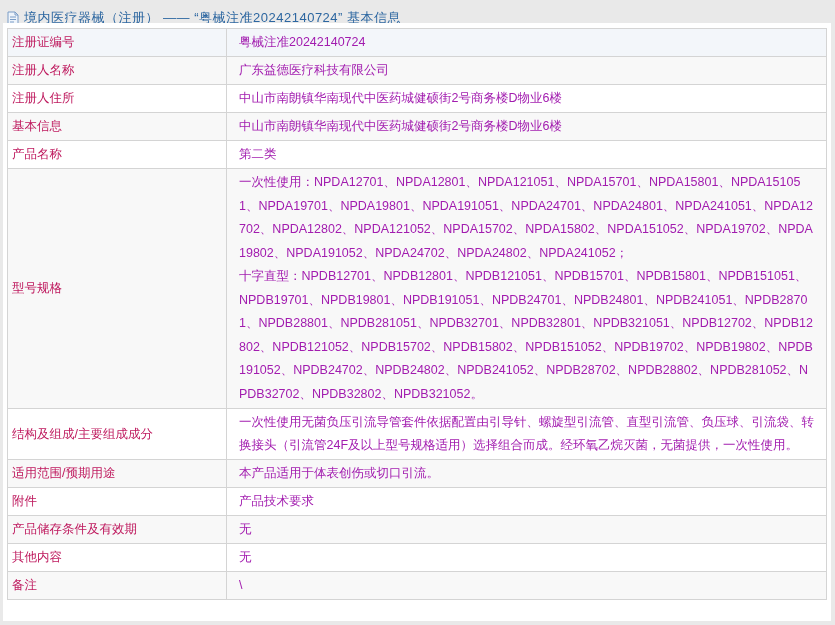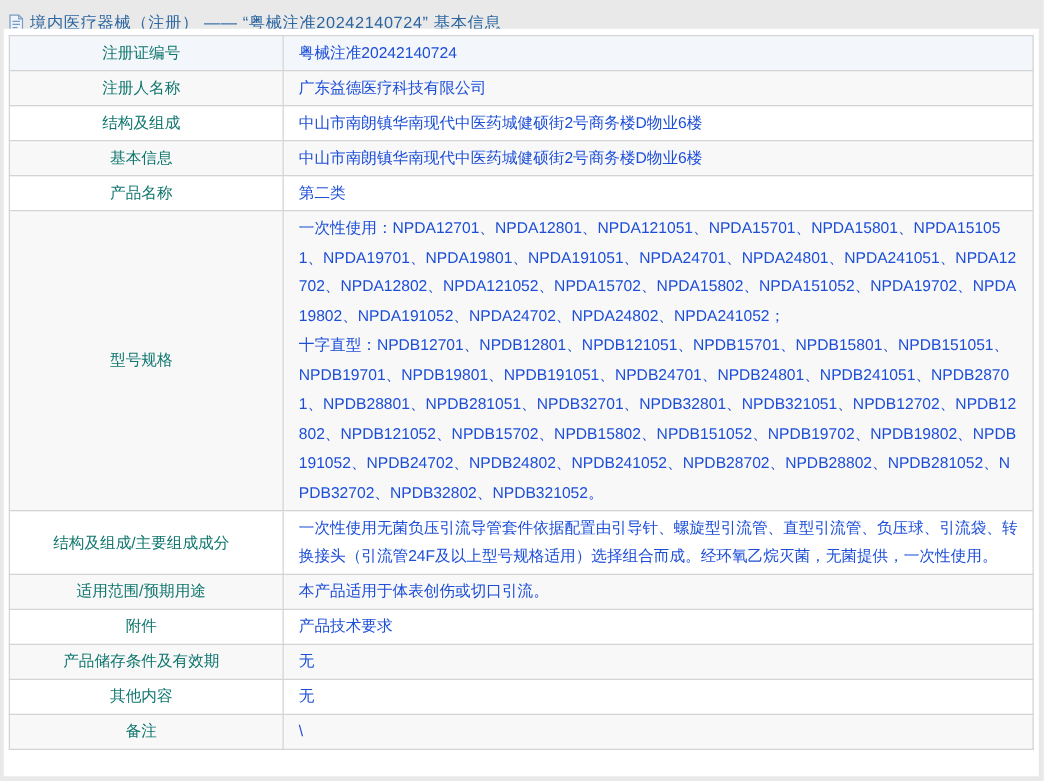--- a/index.html
+++ b/index.html
@@ -34,26 +34,26 @@
     border-collapse:collapse;
     table-layout:fixed;
   }
   table.info td {
     border:1px solid #d4d4d4;
     vertical-align:middle;
   }
   table.info { border:1px solid #c6c6c6; }
   td.label {
     width:219px;
-    text-align:center;
-    color:#0f766e;
+    text-align:left;
+    color:#be185d;
     padding:2px 12px 2px 4px;
   }
   td.value {
-    color:#1d4ed8;
+    color:#a21caf;
     padding:2px 10px 2px 12px;
     line-height:23px;
     word-break:break-all;
   }
   tr.single td { height:23px; }
   tr:nth-child(even) td { background:#f8f8f8; }
   tr.hl td { background:#f3f6fa; }
   .spec-line { line-height:23.5px; }
 </style>
 </head>
@@ -77,21 +77,21 @@
     <tbody>
       <tr class="single hl">
         <td class="label">注册证编号</td>
         <td class="value">粤械注准20242140724</td>
       </tr>
       <tr class="single">
         <td class="label">注册人名称</td>
         <td class="value">广东益德医疗科技有限公司</td>
       </tr>
       <tr class="single">
-        <td class="label">结构及组成</td>
+        <td class="label">注册人住所</td>
         <td class="value">中山市南朗镇华南现代中医药城健硕街2号商务楼D物业6楼</td>
       </tr>
       <tr class="single">
         <td class="label">基本信息</td>
         <td class="value">中山市南朗镇华南现代中医药城健硕街2号商务楼D物业6楼</td>
       </tr>
       <tr class="single">
         <td class="label">产品名称</td>
         <td class="value">第二类</td>
       </tr>

